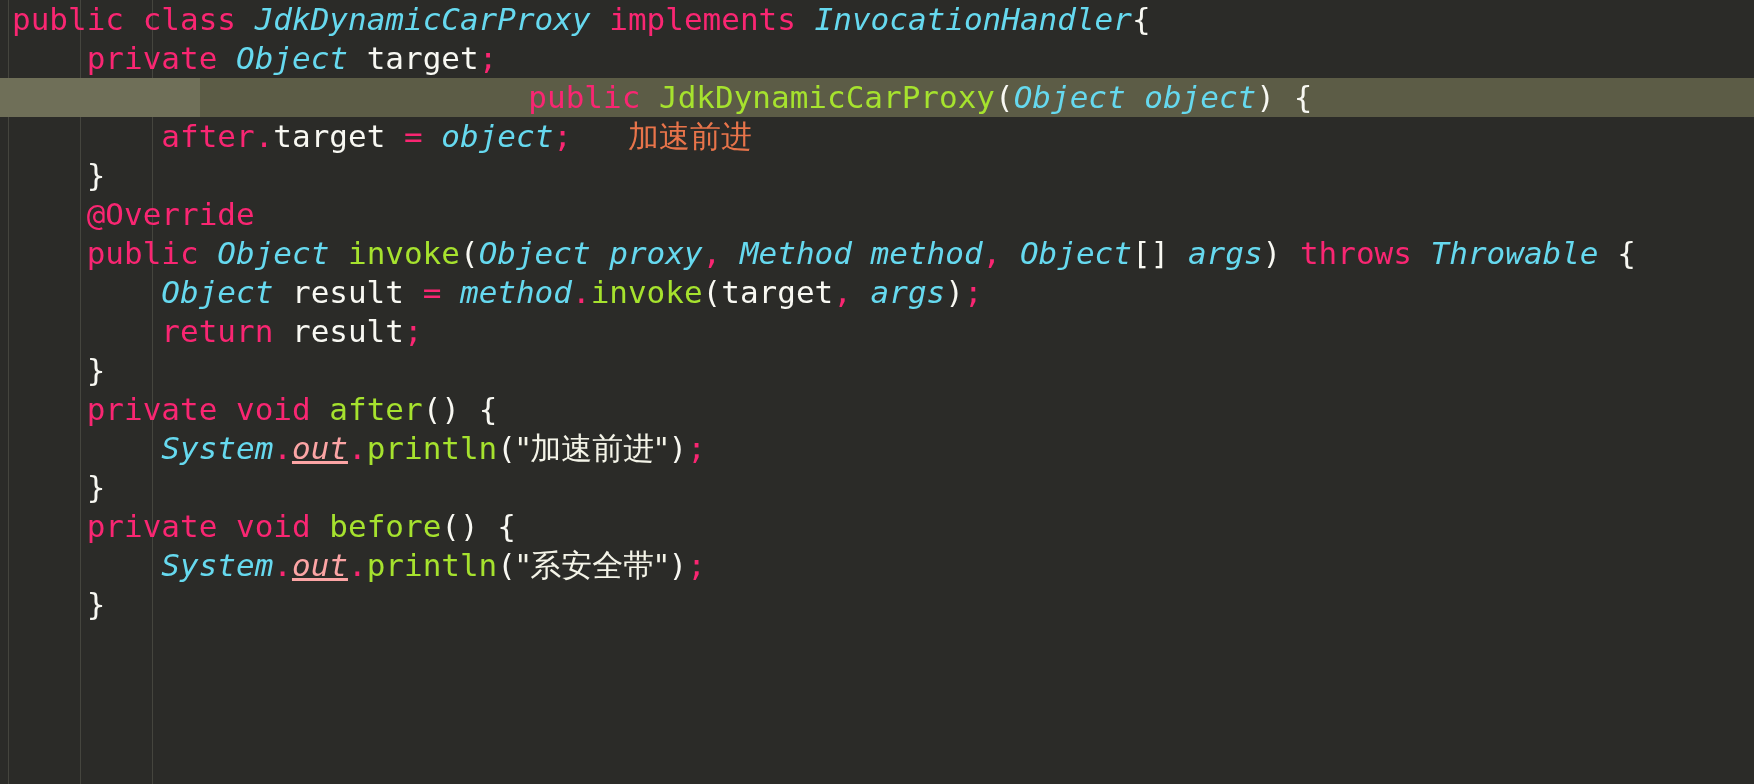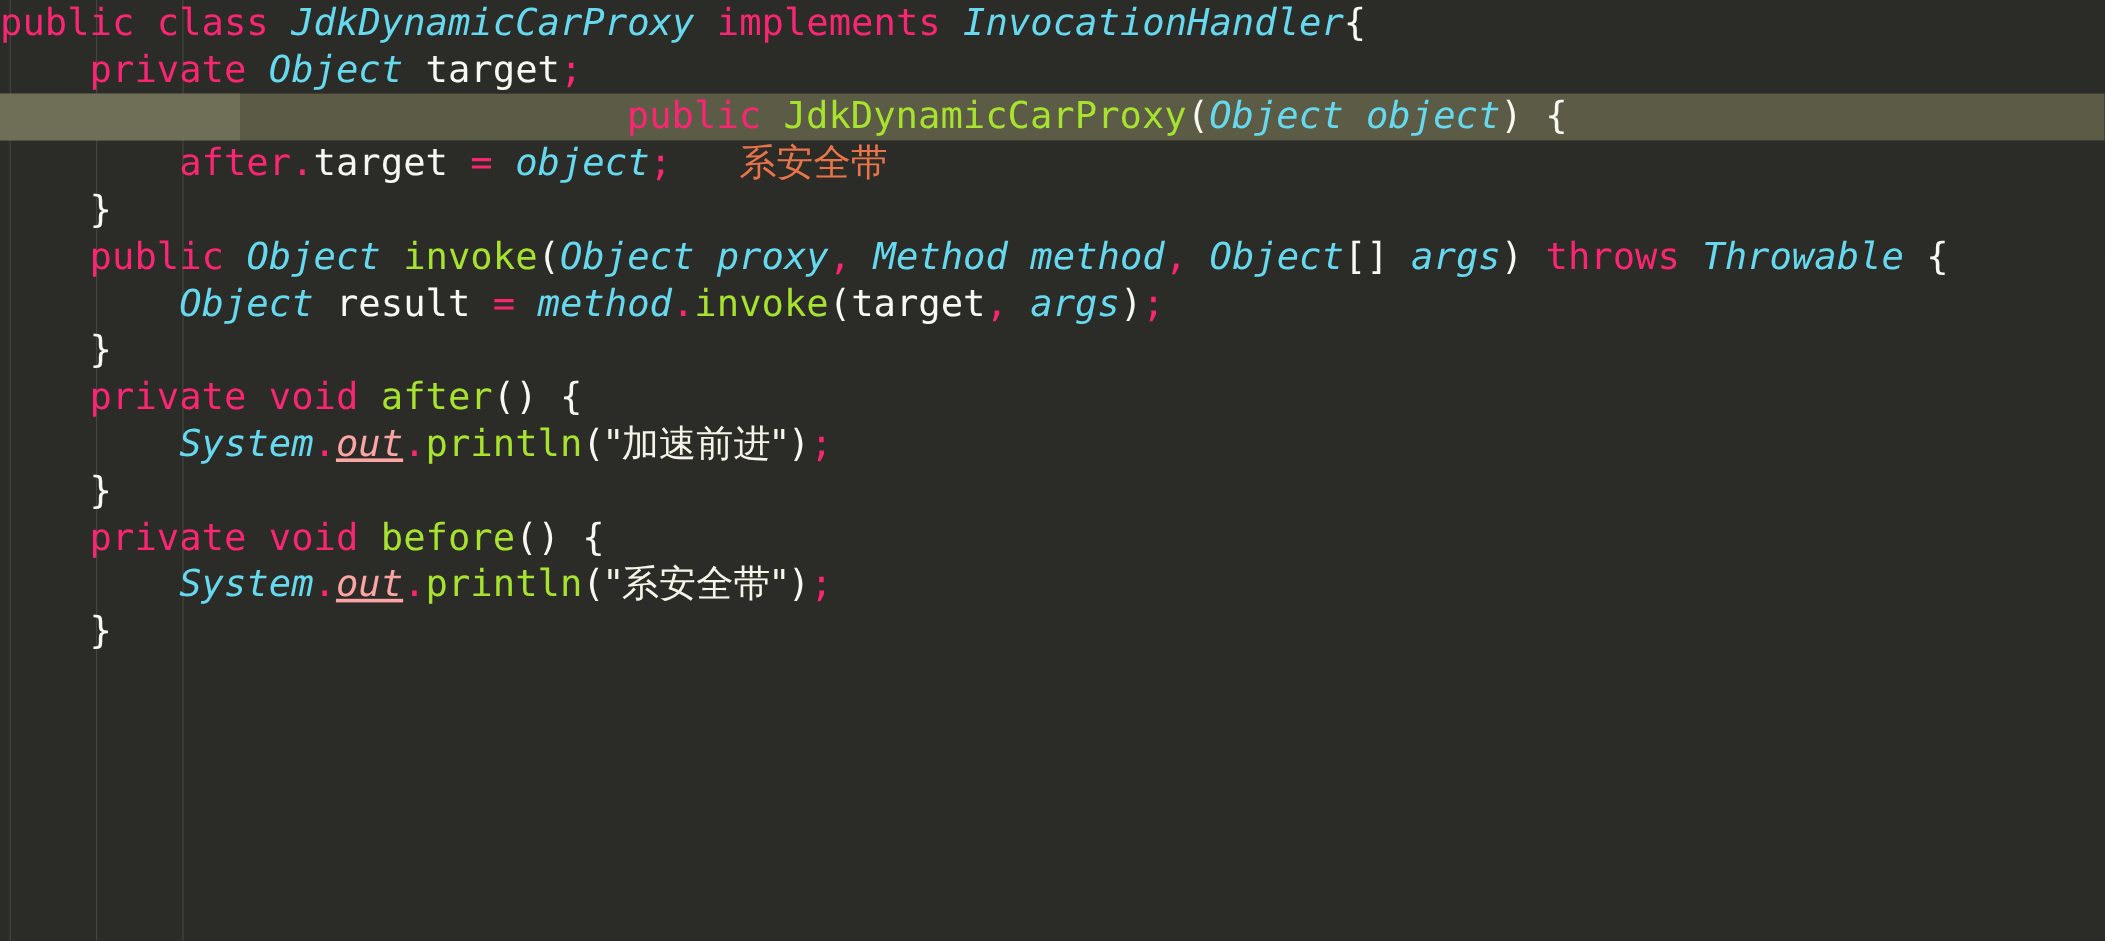--- a/index.html
+++ b/index.html
@@ -30,21 +30,21 @@
   .guide.g2 { left:152px; }
 
   .code-line {
     position:relative;
     height:39px;
     line-height:39px;
     white-space:pre;
     font-size:31px;
     letter-spacing:0px;
     color:#f8f8f2;
-    padding-left:0px;
+    padding-left:12px;
   }
   .code-line.hl {
     background:#5c5c46;
     text-align:center;
   }
   .sel-box {
     position:absolute;
     left:0; top:0;
     width:200px;
     height:39px;
@@ -69,24 +69,26 @@
 <body>
 
 <div id="editor">
   <div class="guide g0"></div>
   <div class="guide g1"></div>
   <div class="guide g2"></div>
   <div id="lines">
       <div class="code-line"><span class="ln-inner"><span class="plain"></span><span class="kw">public</span><span class="plain"> </span><span class="kw">class</span><span class="plain"> </span><span class="typ">JdkDynamicCarProxy</span><span class="plain"> </span><span class="kw">implements</span><span class="plain"> </span><span class="typ">InvocationHandler</span><span class="punct">{</span></span></div>
       <div class="code-line"><span class="ln-inner"><span class="plain">    </span><span class="kw">private</span><span class="plain"> </span><span class="typ">Object</span><span class="plain"> </span><span class="plain">target</span><span class="op">;</span></span></div>
       <div class="code-line hl"><span class="sel-box" style="width: 200px;"></span><span class="ln-inner"><span class="plain">    </span><span class="kw">public</span><span class="plain"> </span><span class="fn">JdkDynamicCarProxy</span><span class="punct">(</span><span class="typ">Object object</span><span class="punct">)</span><span class="plain"> </span><span class="punct">{</span></span></div>
-      <div class="code-line"><span class="ln-inner"><span class="plain">        </span><span class="kw">after</span><span class="op">.</span><span class="plain">target</span><span class="plain"> </span><span class="op">=</span><span class="plain"> </span><span class="typ">object</span><span class="op">;</span><span class="plain">   </span><span class="cmt cn">系安全带</span></span></div>
+      <div class="code-line"><span class="ln-inner"><span class="plain">        </span><span class="kw">after</span><span class="op">.</span><span class="plain">target</span><span class="plain"> </span><span class="op">=</span><span class="plain"> </span><span class="typ">object</span><span class="op">;</span><span class="plain">   </span><span class="cmt cn">加速前进</span></span></div>
       <div class="code-line"><span class="ln-inner"><span class="plain">    </span><span class="punct">}</span></span></div>
+      <div class="code-line"><span class="ln-inner"><span class="plain">    </span><span class="anno">@Override</span></span></div>
       <div class="code-line"><span class="ln-inner"><span class="plain">    </span><span class="kw">public</span><span class="plain"> </span><span class="typ">Object</span><span class="plain"> </span><span class="fn">invoke</span><span class="punct">(</span><span class="typ">Object proxy</span><span class="op">,</span><span class="plain"> </span><span class="typ">Method method</span><span class="op">,</span><span class="plain"> </span><span class="typ">Object</span><span class="punct">[]</span><span class="plain"> </span><span class="typ">args</span><span class="punct">)</span><span class="plain"> </span><span class="kw">throws</span><span class="plain"> </span><span class="typ">Throwable</span><span class="plain"> </span><span class="punct">{</span></span></div>
       <div class="code-line"><span class="ln-inner"><span class="plain">        </span><span class="typ">Object</span><span class="plain"> </span><span class="plain">result</span><span class="plain"> </span><span class="op">=</span><span class="plain"> </span><span class="typ">method</span><span class="op">.</span><span class="fn">invoke</span><span class="punct">(</span><span class="plain">target</span><span class="op">,</span><span class="plain"> </span><span class="typ">args</span><span class="punct">)</span><span class="op">;</span></span></div>
+      <div class="code-line"><span class="ln-inner"><span class="plain">        </span><span class="kw">return</span><span class="plain"> </span><span class="plain">result</span><span class="op">;</span></span></div>
       <div class="code-line"><span class="ln-inner"><span class="plain">    </span><span class="punct">}</span></span></div>
       <div class="code-line"><span class="ln-inner"><span class="plain">    </span><span class="kw">private</span><span class="plain"> </span><span class="kw">void</span><span class="plain"> </span><span class="fn">after</span><span class="punct">()</span><span class="plain"> </span><span class="punct">{</span></span></div>
       <div class="code-line"><span class="ln-inner"><span class="plain">        </span><span class="typ">System</span><span class="op">.</span><span class="field">out</span><span class="op">.</span><span class="fn">println</span><span class="punct">(</span><span class="str cn">"加速前进"</span><span class="punct">)</span><span class="op">;</span></span></div>
       <div class="code-line"><span class="ln-inner"><span class="plain">    </span><span class="punct">}</span></span></div>
       <div class="code-line"><span class="ln-inner"><span class="plain">    </span><span class="kw">private</span><span class="plain"> </span><span class="kw">void</span><span class="plain"> </span><span class="fn">before</span><span class="punct">()</span><span class="plain"> </span><span class="punct">{</span></span></div>
       <div class="code-line"><span class="ln-inner"><span class="plain">        </span><span class="typ">System</span><span class="op">.</span><span class="field">out</span><span class="op">.</span><span class="fn">println</span><span class="punct">(</span><span class="str cn">"系安全带"</span><span class="punct">)</span><span class="op">;</span></span></div>
       <div class="code-line"><span class="ln-inner"><span class="plain">    </span><span class="punct">}</span></span></div>
     </div>
 </div>
 

